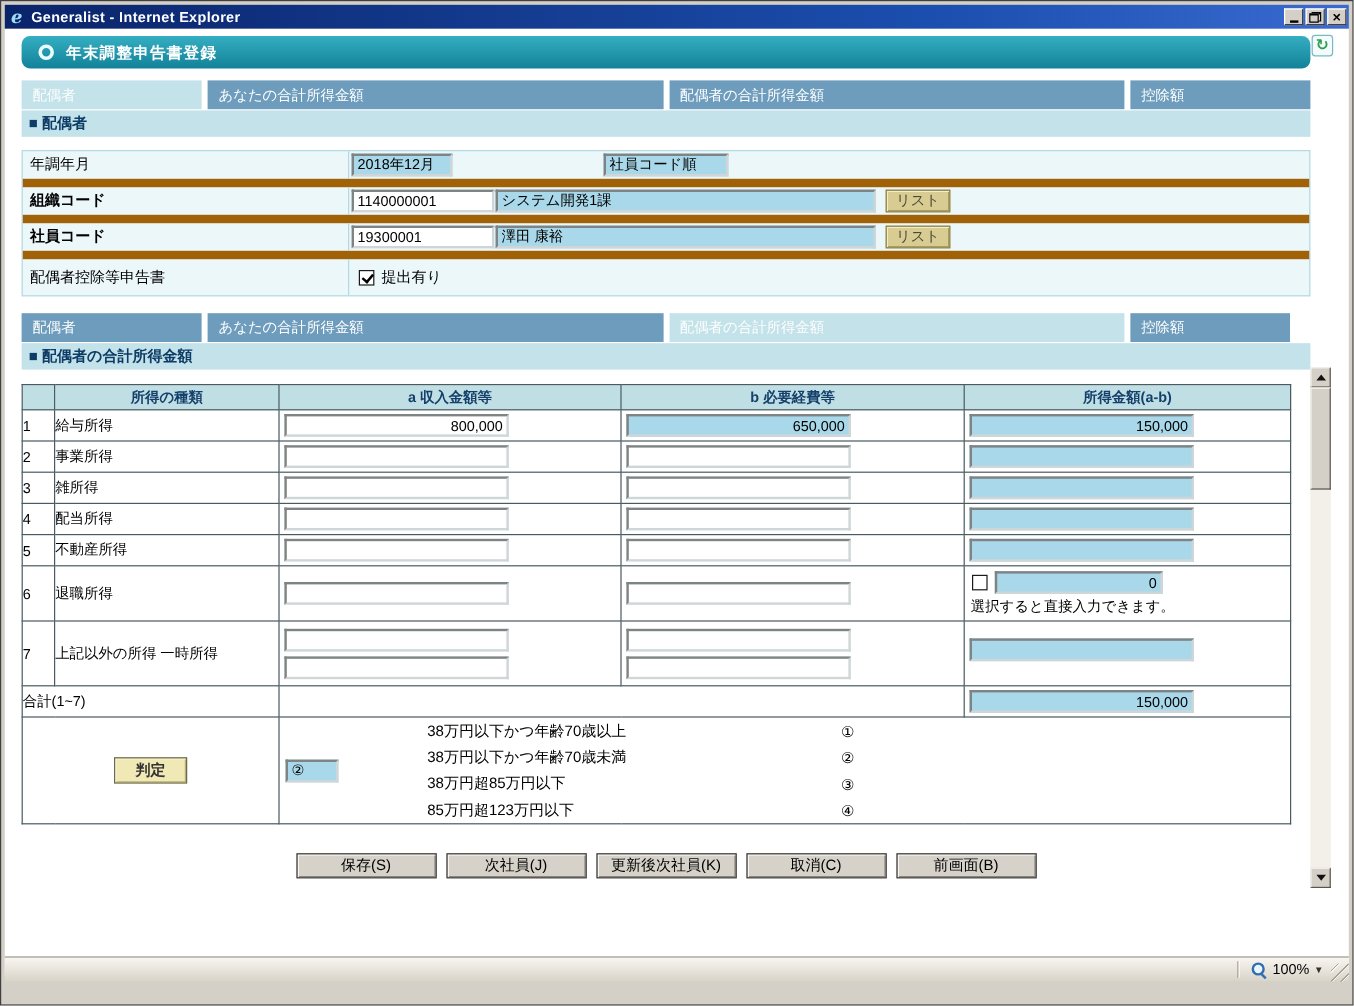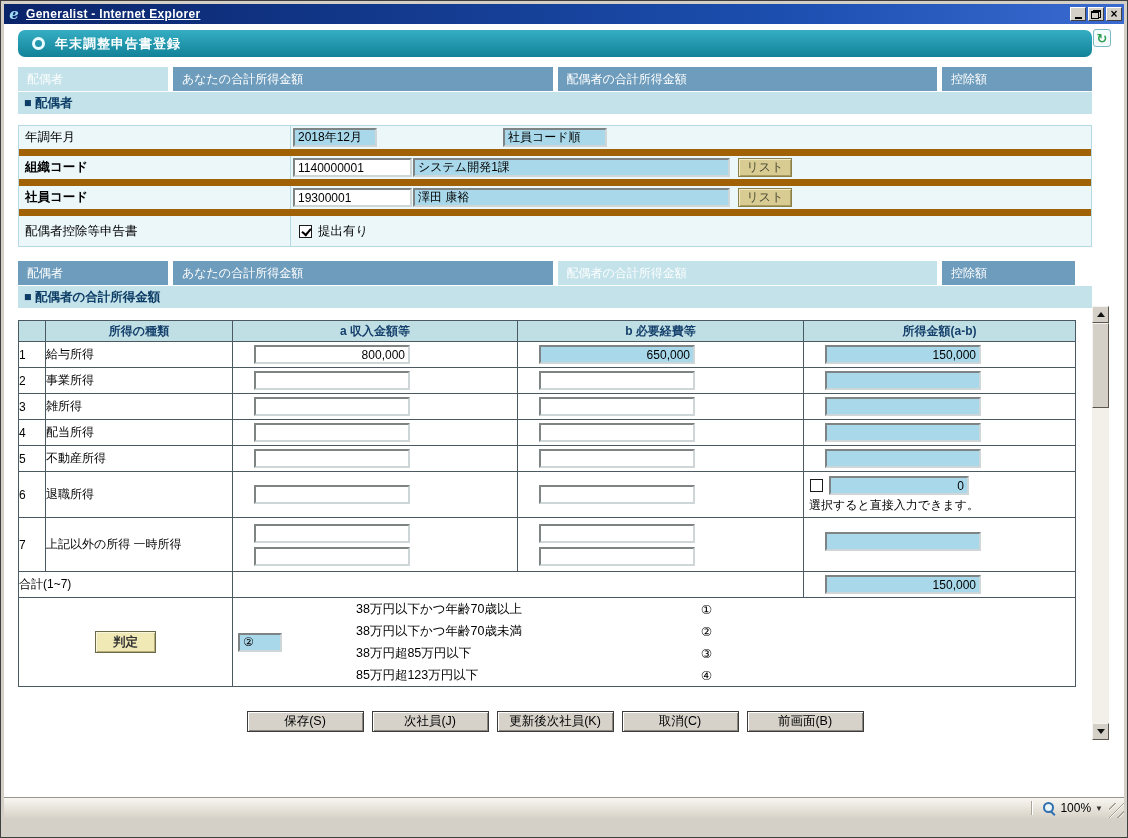--- a/index.html
+++ b/index.html
@@ -15,21 +15,21 @@
   .titlebar {
     position:absolute; left:3px; top:3px; right:3px; height:20px;
     background:linear-gradient(90deg,#0a246a,#1c4fb0 70%,#3a6ad0);
     display:flex; align-items:center; padding:0 2px;
   }
   .ie-icon {
     font-family:"DejaVu Serif","Liberation Serif",serif;
     font-style:italic; font-weight:bold; font-size:15px; color:#9fdcf5;
     width:16px; text-align:center; line-height:16px;
   }
-  .win-title { color:#fff; font-weight:bold; font-size:12px; margin-left:4px; letter-spacing:.3px;text-decoration:underline; }
+  .win-title { color:#fff; font-weight:bold; font-size:12px; margin-left:4px; letter-spacing:.3px; }
   .win-btns { margin-left:auto; display:flex; align-items:center; }
   .wbtn {
     width:16px; height:14px; background:#d4d0c8; margin-left:2px;
     border:1px solid; border-color:#ffffff #404040 #404040 #ffffff;
     display:inline-flex; align-items:center; justify-content:center; cursor:default;
   }
   .glyph-min { width:7px; height:2px; background:#000; margin-top:7px; }
   .glyph-restore { position:relative; width:10px; height:9px; }
   .glyph-restore::before { content:""; position:absolute; right:0; top:0; width:6px; height:5px; border:1px solid #000; border-top-width:2px; background:#d4d0c8; }
   .glyph-restore::after  { content:""; position:absolute; left:0; bottom:0; width:6px; height:5px; border:1px solid #000; border-top-width:2px; background:#d4d0c8; }
@@ -111,21 +111,21 @@
   table.income { margin-top:12px; border-collapse:collapse; table-layout:fixed; width:1057px; }
   table.income th, table.income td { border:1px solid #4a5a60; font-size:12px; }
   table.income th {
     background:#c0dfe5; color:#15406b; font-weight:bold; height:21px; text-align:center;
   }
   table.income td { background:#fff; padding:0; vertical-align:middle; }
   td.c-no { padding-left:4px; }
   td.c-type { padding-left:6px; }
   .rw td { height:26px; }
   input.amt {
-    width:156px; height:19px; margin-left:21px; border:2px inset #cfd6d8;
+    width:187px; height:19px; margin-left:4px; border:2px inset #cfd6d8;
     background:#fff; font-family:inherit; font-size:12px; text-align:right; padding-right:3px;
   }
   input.amt.blue { background:#a8d8e9; }
   tr.r6 td { height:46px; }
   .res6 { padding:3px 0 2px 0 !important; }
   .res6-line { display:flex; align-items:center; }
   .res6-line .cb { margin-left:6px; margin-right:6px; }
   .res6-line input.amt { width:140px; margin-left:0; }
   .res6-note { font-size:12px; padding-left:5px; margin-top:2px; }
   tr.r7 td { height:54px; }

